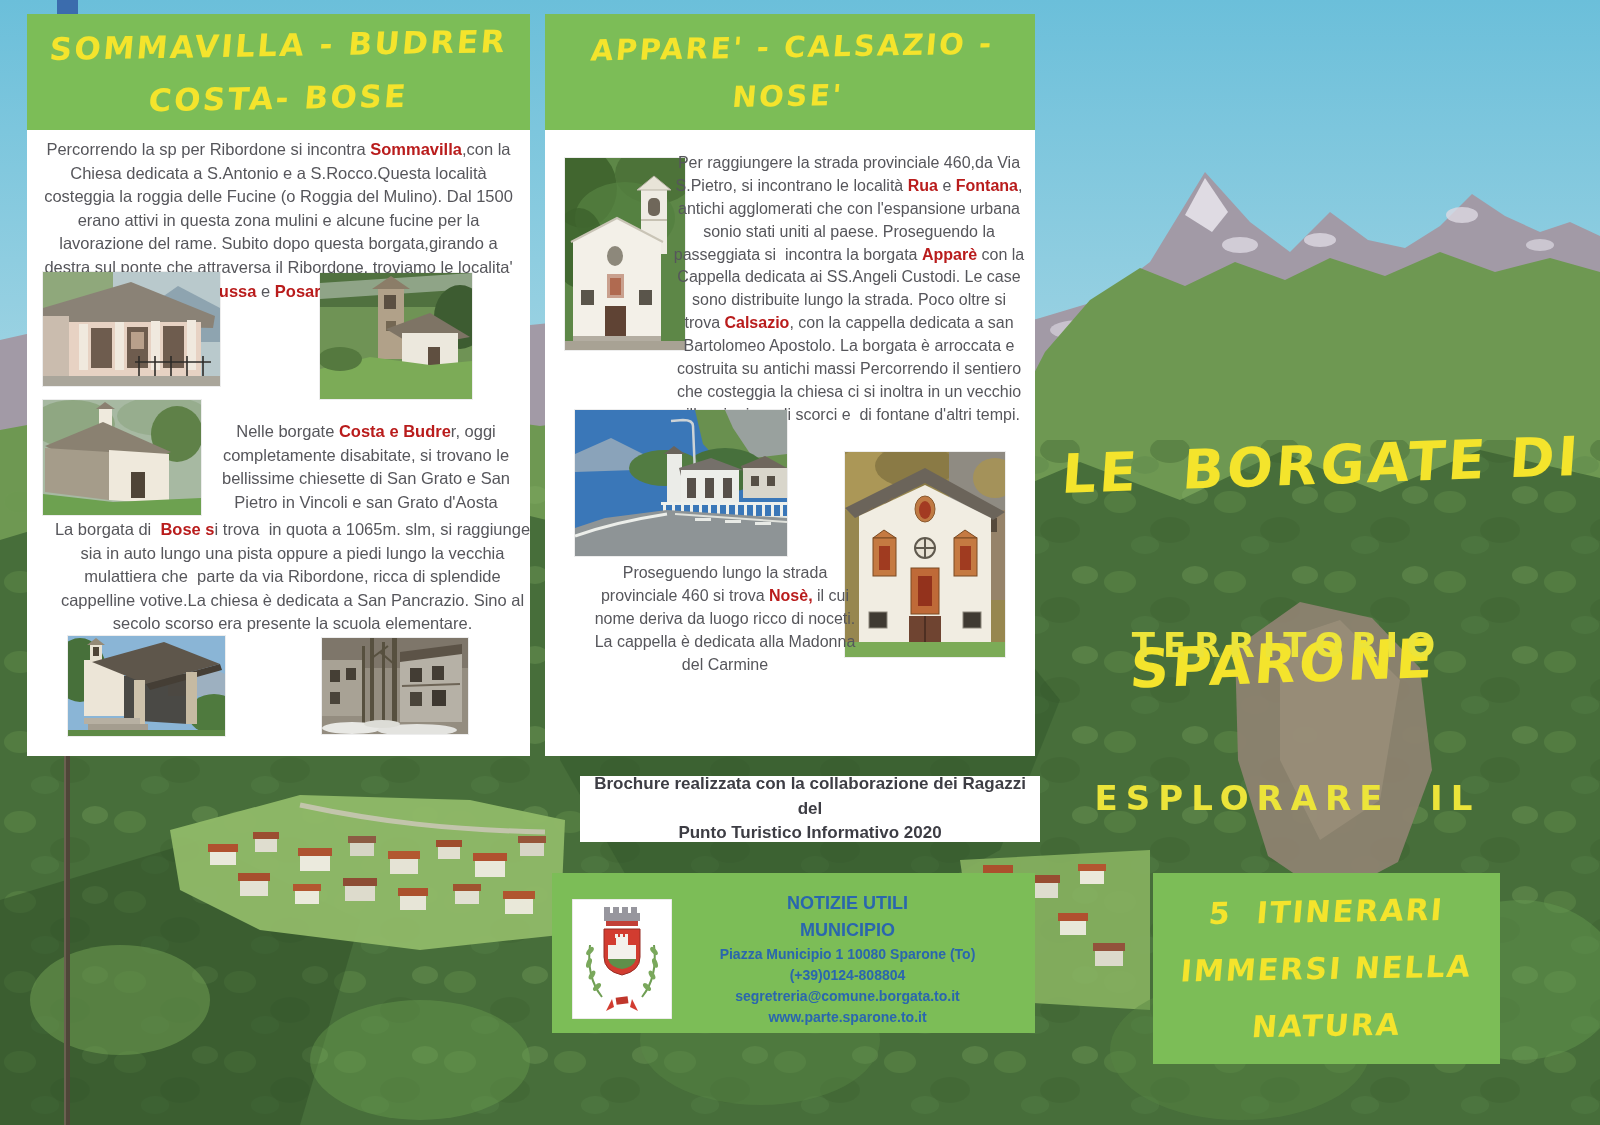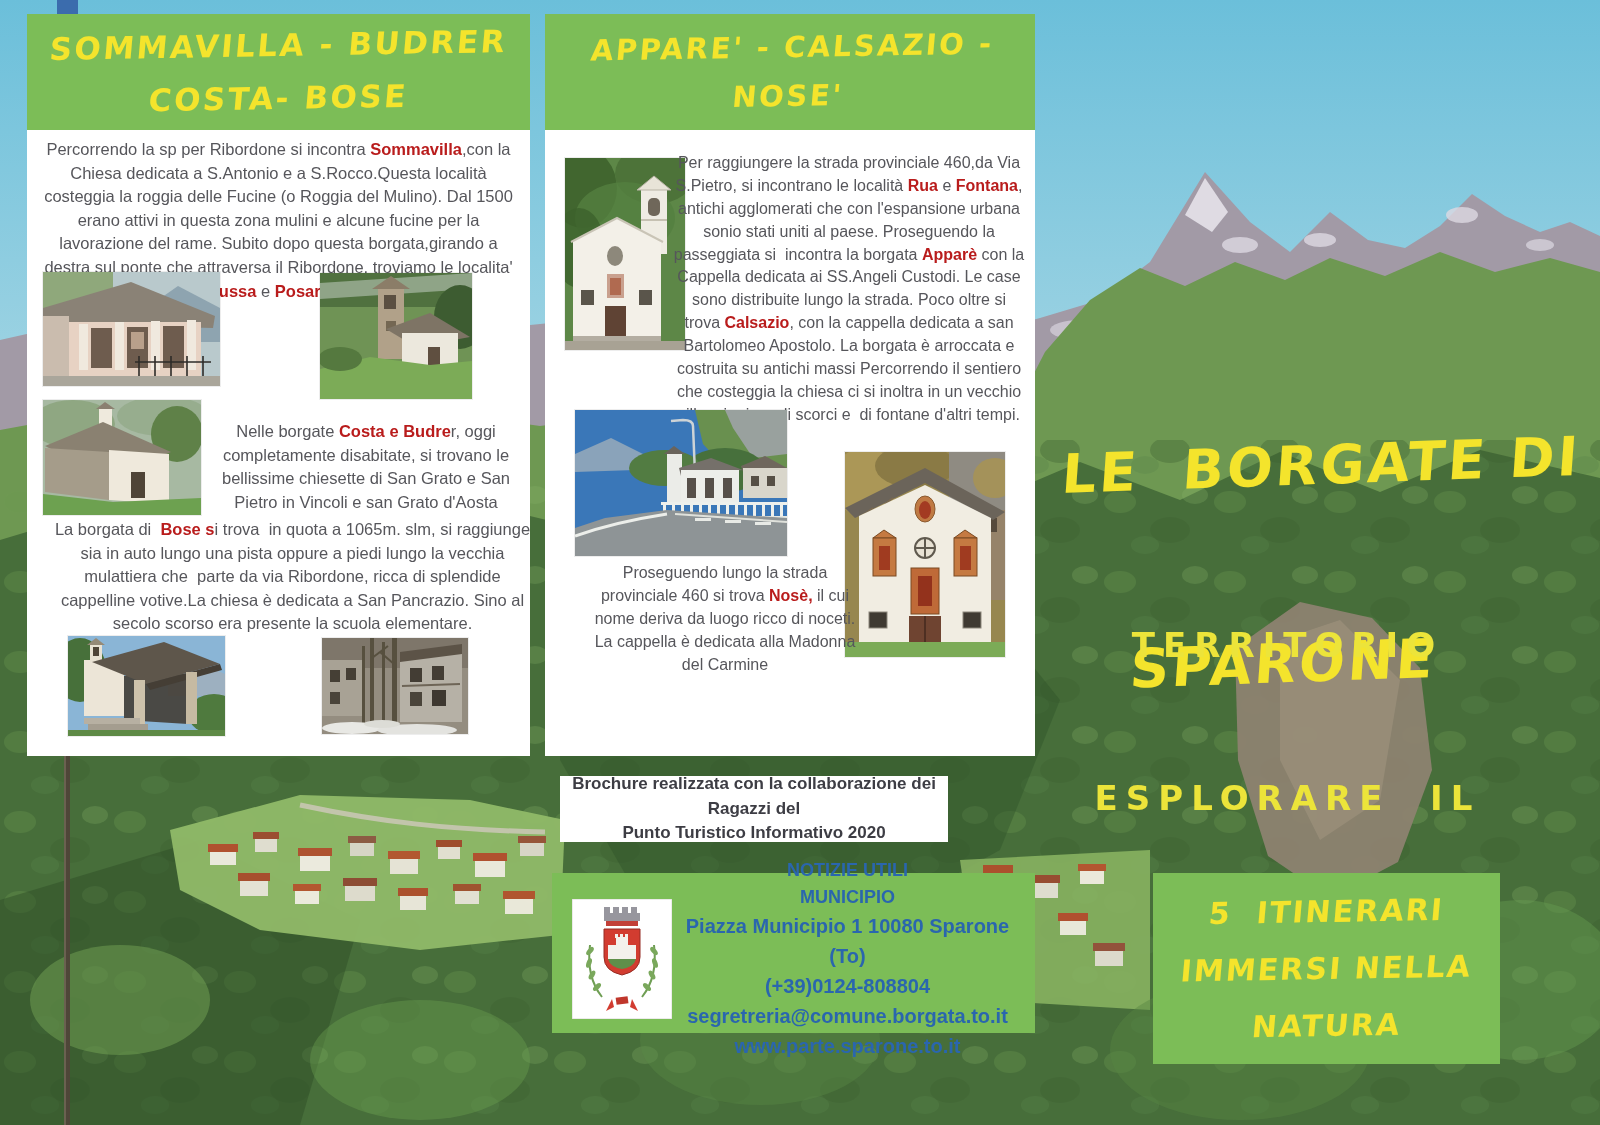--- a/index.html
+++ b/index.html
@@ -24,21 +24,21 @@
   .subtitle{position:absolute;text-align:center;color:#ece43a;font-weight:bold;
             font-size:34px;letter-spacing:8px;line-height:1.5;
             font-family:"DejaVu Sans",sans-serif;}
   .credit{display:flex;flex-direction:column;justify-content:center;align-items:center;
           color:#3d3d44;font-weight:bold;font-size:17px;line-height:1.45;text-align:center;}
   .contact{display:flex;align-items:center;padding:12px 12px 0 20px;box-sizing:border-box;}
   .arms{width:100px;height:120px;flex:0 0 auto;}
   .arms svg{width:100%;height:100%;display:block;}
   .contact-lines{flex:1 1 auto;display:flex;flex-direction:column;justify-content:center;
                  align-items:center;}
-  .c-line{color:#2a66ae;font-weight:bold;text-align:center;font-size:20px;line-height:1.5;}
+  .c-line{color:#2a66ae;font-weight:bold;text-align:center;font-size:14px;line-height:1.5;}
   .c-line.hdr{font-size:18px;}
   .itinerari{display:flex;flex-direction:column;justify-content:center;align-items:center;}
   .itinerari .brush{font-size:30px;line-height:1.9;letter-spacing:2px;}
   .blue-tab{position:absolute;left:57px;top:0;width:21px;height:28px;background:#3b6cad;}
   .hdr-line{font-size:31px;line-height:1.7;}
   .hdr-line.mid{font-size:29px;}
 </style>
 </head>
 <body>
 
@@ -404,21 +404,21 @@
     <div class="pre">TERRITORIO</div>
     <div class="pre">ESPLORARE  IL</div>
   </div>
 
   <section class="abs green-box itinerari" style="left:1153px;top:873px;width:347px;height:191px;">
     <div class="brush pre">5  ITINERARI</div>
     <div class="brush pre">IMMERSI NELLA</div>
     <div class="brush pre">NATURA</div>
   </section>
 
-  <section class="abs white-box credit" style="left:560px;top:776px;width:388px;height:66px;">
+  <section class="abs white-box credit" style="left:580px;top:776px;width:460px;height:66px;">
     <div>Brochure realizzata  con la collaborazione dei Ragazzi del</div>
     <div>Punto Turistico Informativo 2020</div>
   </section>
 
   <section class="abs green-box contact" style="left:552px;top:873px;width:483px;height:160px;">
     <div class="arms">
       <svg viewBox="0 0 100 120">
         <rect width="100" height="120" fill="#ffffff" stroke="#d8d8d4"></rect>
         <g fill="#97969e">
           <rect x="32" y="14" width="36" height="8"></rect>

